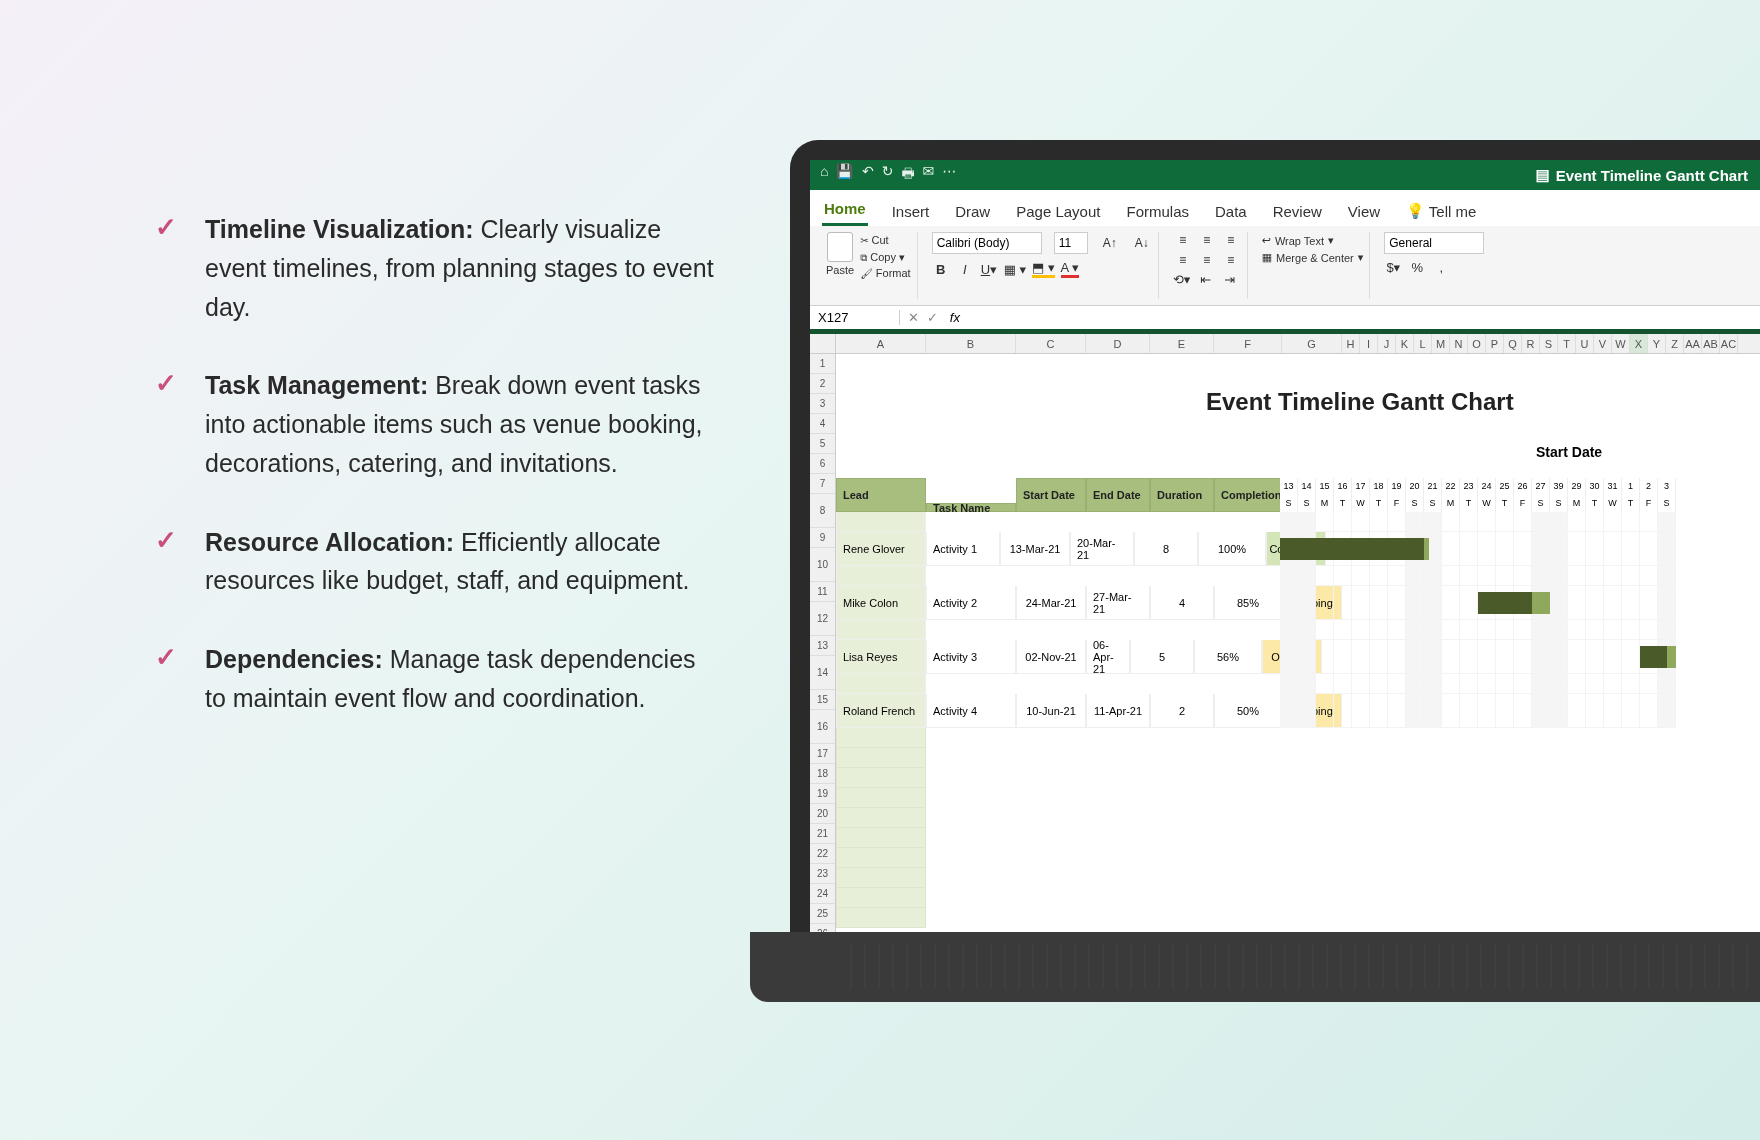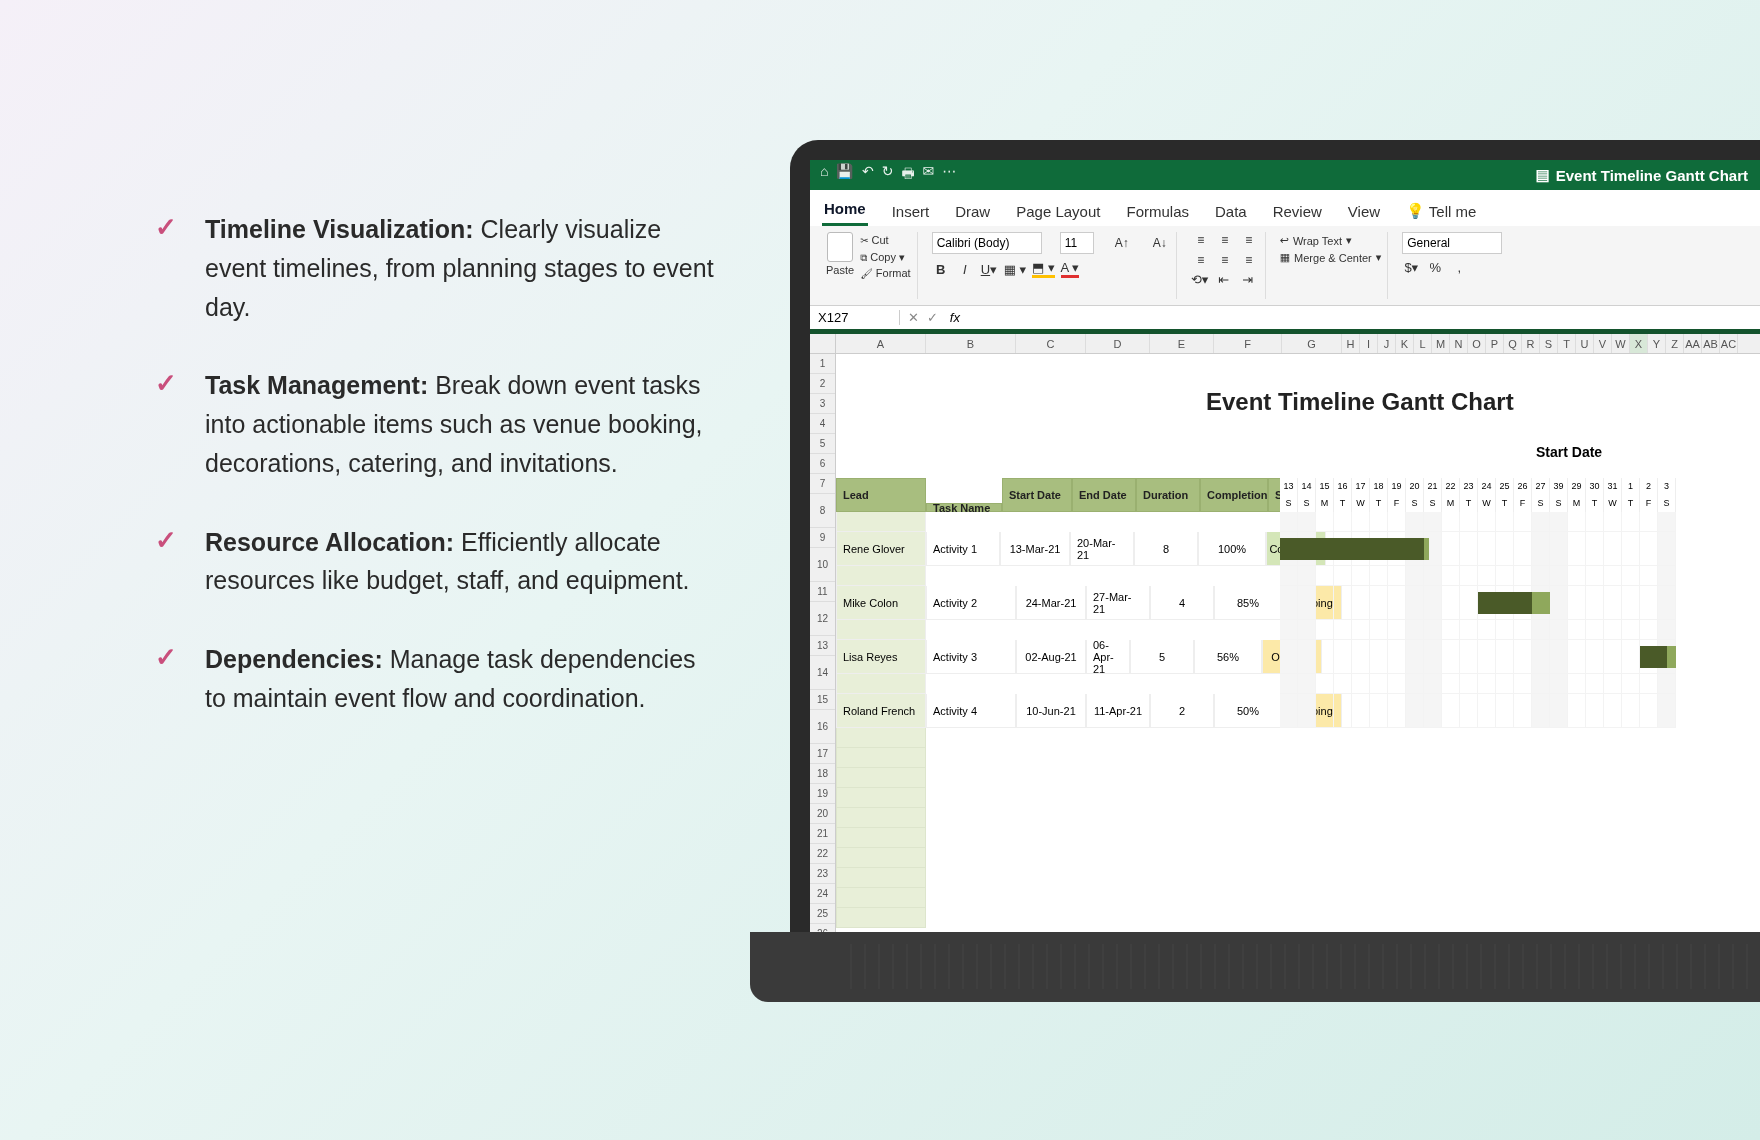--- a/index.html
+++ b/index.html
@@ -59,35 +59,35 @@
     position: relative;
   }
 
   .titlebar { height: 30px; background: #0f6b3a; display: flex; align-items: center; padding: 0 10px; color: #fff; gap: 10px; font-size: 14px; }
   .title-icons { display: flex; gap: 8px; }
   .title-icons span { opacity: .9; }
   .doc-title { position: absolute; right: 0; top: 0; height: 30px; display: flex; align-items: center; gap: 6px; padding: 0 12px; font-size: 15px; font-weight: 600; }
 
   .ribbon-tabs { height: 36px; background: #fff; display: flex; align-items: flex-end; padding: 0 12px; gap: 22px; font-size: 15px; color: #333; }
   .tab { padding: 6px 2px; cursor: pointer; }
-  .tab.active { color: #0f172a; border-bottom: 3px solid #0f6b3a; font-weight: 600; }
+  .tab.active { color: #4d7c0f; border-bottom: 3px solid #0f6b3a; font-weight: 600; }
   .tellme { display: flex; align-items: center; gap: 4px; }
 
   .ribbon { height: 80px; background: #f5f5f5; border-bottom: 1px solid #d0d0d0; display: flex; padding: 6px 10px; gap: 8px; font-size: 12px; color: #333; }
   .group { display: flex; flex-direction: column; align-items: center; padding: 0 6px; border-right: 1px solid #ddd; }
   .group:last-child { border-right: none; }
   .paste-btn { display: flex; flex-direction: column; align-items: center; font-size: 11px; }
   .paste-btn .clip { width: 26px; height: 30px; border: 1px solid #bbb; background: #fff; position: relative; margin-bottom: 2px; border-radius: 3px; }
   .small-btns { font-size: 11px; line-height: 1.5; margin-left: 6px; }
   .small-btns div { display: flex; align-items: center; gap: 3px; }
   .cut-ico::before { content: "✂"; font-size: 10px; }
   .copy-ico::before { content: "⧉"; font-size: 10px; }
   .brush-ico::before { content: "🖌"; font-size: 10px; }
 
-  .font-row { display: flex; gap: 18px; align-items: center; margin-bottom: 6px; }
+  .font-row { display: flex; gap: 12px; align-items: center; margin-bottom: 6px; }
   .font-sel { border: 1px solid #ccc; background: #fff; height: 22px; font-size: 12px; padding: 0 4px; }
   .fname { width: 110px; }
   .fsize { width: 34px; }
   .fbtn { width: 20px; height: 20px; display: inline-flex; align-items: center; justify-content: center; font-size: 12px; }
   .brow { display: flex; gap: 6px; align-items: center; }
   .brow span { display: inline-flex; align-items: center; justify-content: center; min-width: 18px; font-size: 13px; }
 
   .align-grid { display: grid; grid-template-columns: repeat(3, 20px); gap: 4px; }
   .align-grid span { height: 16px; display: flex; align-items: center; justify-content: center; }
 
@@ -333,21 +333,21 @@
             <div class="rh" style="height: 20px; line-height: 20px;">25</div>
             <div class="rh" style="height: 20px; line-height: 20px;">26</div>
           </div>
         <div class="grid-area">
           <div class="chart-title">Event Timeline Gantt Chart</div>
           <div class="start-date-hdr">Start Date</div>
 
           <div class="table">
             <div class="hdr-row" id="thdr">
                 <div class="hcell" style="width: 90px;">Lead</div>
-                <div class="hcell" style="width: 76px; margin-top: 25px;">Task Name</div>
+                <div class="hcell" style="width: 90px; margin-top: 25px;">Task Name</div>
                 <div class="hcell" style="width: 70px;">Start Date</div>
                 <div class="hcell" style="width: 64px;">End Date</div>
                 <div class="hcell" style="width: 64px;">Duration</div>
                 <div class="hcell" style="width: 68px;">Completion</div>
                 <div class="hcell" style="width: 60px;">Status</div>
               </div>
             <div id="tbody">
                 <div class="drow blank" style="height: 20px;">
                   <div class="dcell lead-cell" style="width: 90px; height: 20px;"></div>
                 </div>
@@ -371,21 +371,21 @@
                   <div class="dcell" style="width: 64px; justify-content: center;">4</div>
                   <div class="dcell" style="width: 68px; justify-content: center;">85%</div>
                   <div class="dcell status-ongoing" style="width: 60px;">Ongoing</div>
                 </div>
                 <div class="drow blank" style="height: 20px;">
                   <div class="dcell lead-cell" style="width: 90px; height: 20px;"></div>
                 </div>
                 <div class="drow">
                   <div class="dcell lead-cell" style="width: 90px;">Lisa Reyes</div>
                   <div class="dcell" style="width: 90px;">Activity 3</div>
-                  <div class="dcell" style="width: 70px; justify-content: center;">02-Aug-21</div>
+                  <div class="dcell" style="width: 70px; justify-content: center;">02-Nov-21</div>
                   <div class="dcell" style="width: 44px; justify-content: center;">06-Apr-21</div>
                   <div class="dcell" style="width: 64px; justify-content: center;">5</div>
                   <div class="dcell" style="width: 68px; justify-content: center;">56%</div>
                   <div class="dcell status-ongoing" style="width: 60px;">Ongoing</div>
                 </div>
                 <div class="drow blank" style="height: 20px;">
                   <div class="dcell lead-cell" style="width: 90px; height: 20px;"></div>
                 </div>
                 <div class="drow">
                   <div class="dcell lead-cell" style="width: 90px;">Roland French</div>

